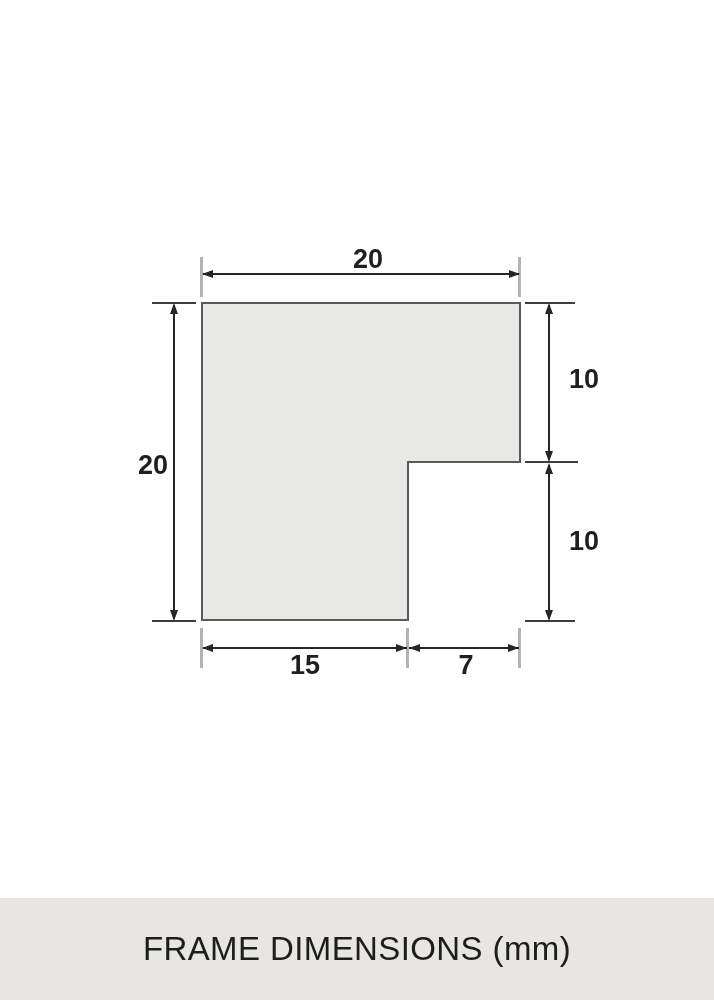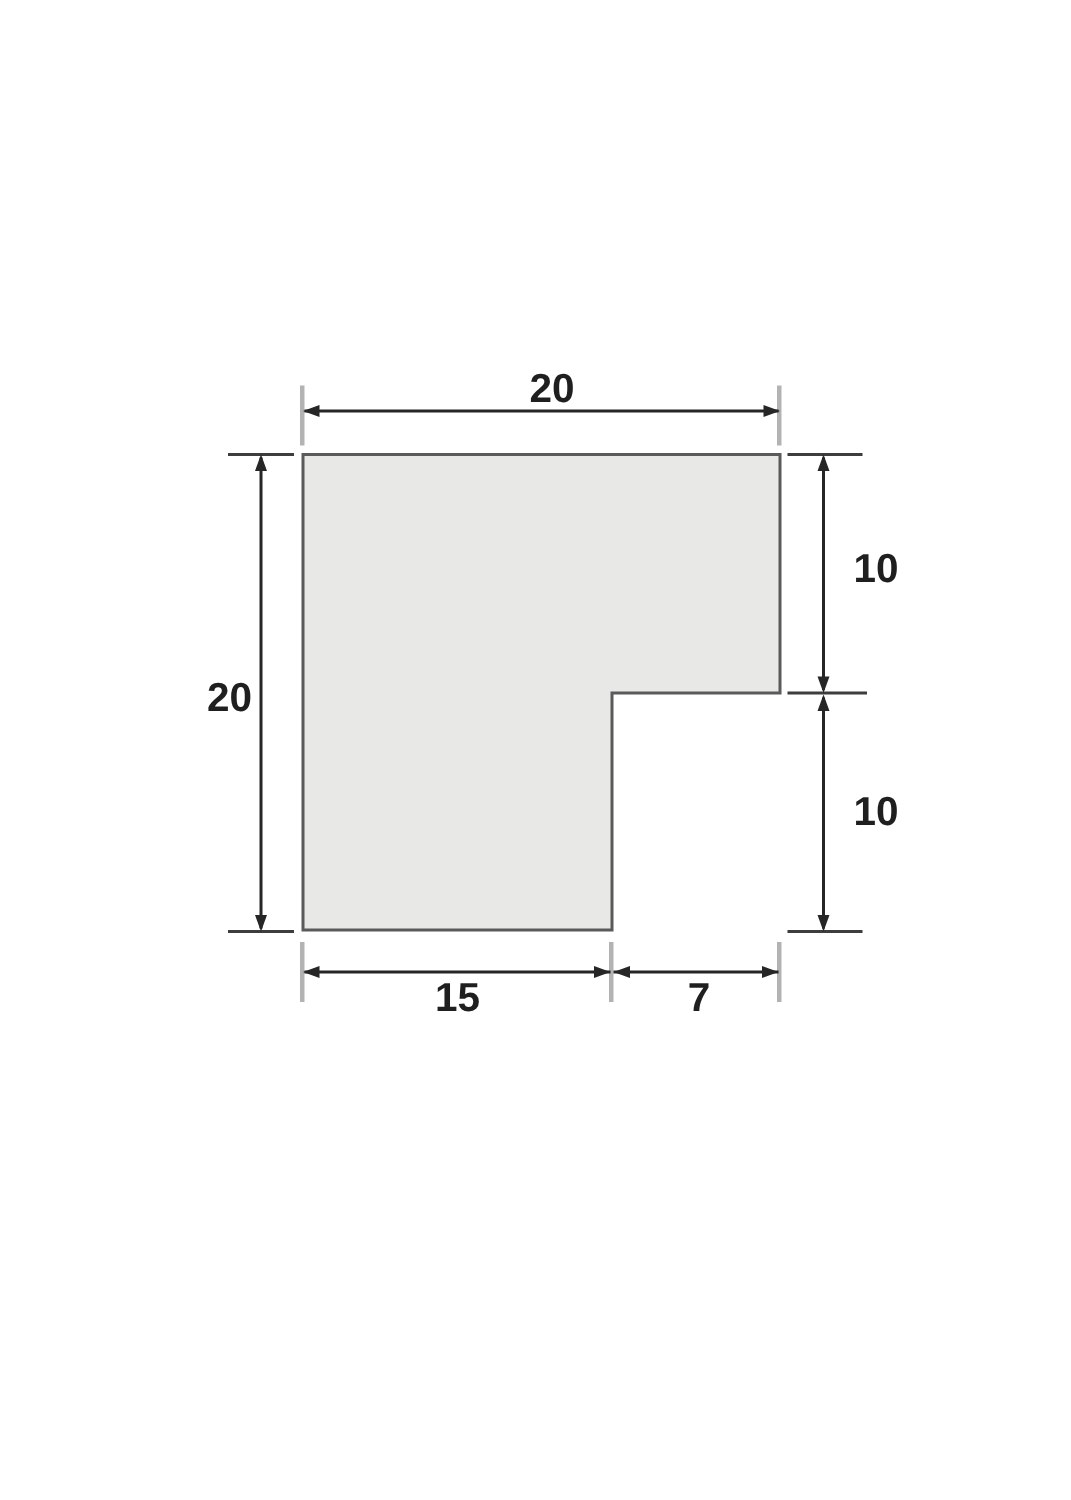--- a/index.html
+++ b/index.html
@@ -120,13 +120,16 @@
     <div class="arr right" style="left:396px; top:644px;"></div>
     <div class="dim-label" style="left:277px; top:652px;">15</div>
 
     <div class="dim-h" style="left:409px; top:647px; width:110px;"></div>
     <div class="arr left" style="left:409px; top:644px;"></div>
     <div class="arr right" style="left:508px; top:644px;"></div>
     <div class="dim-label" style="left:438px; top:652px;">7</div>
 
   </div>
 
+  <div class="footer-bar">
+    <div class="caption">FRAME DIMENSIONS (mm)</div>
+  </div>
 </div>
 
 </body></html>

